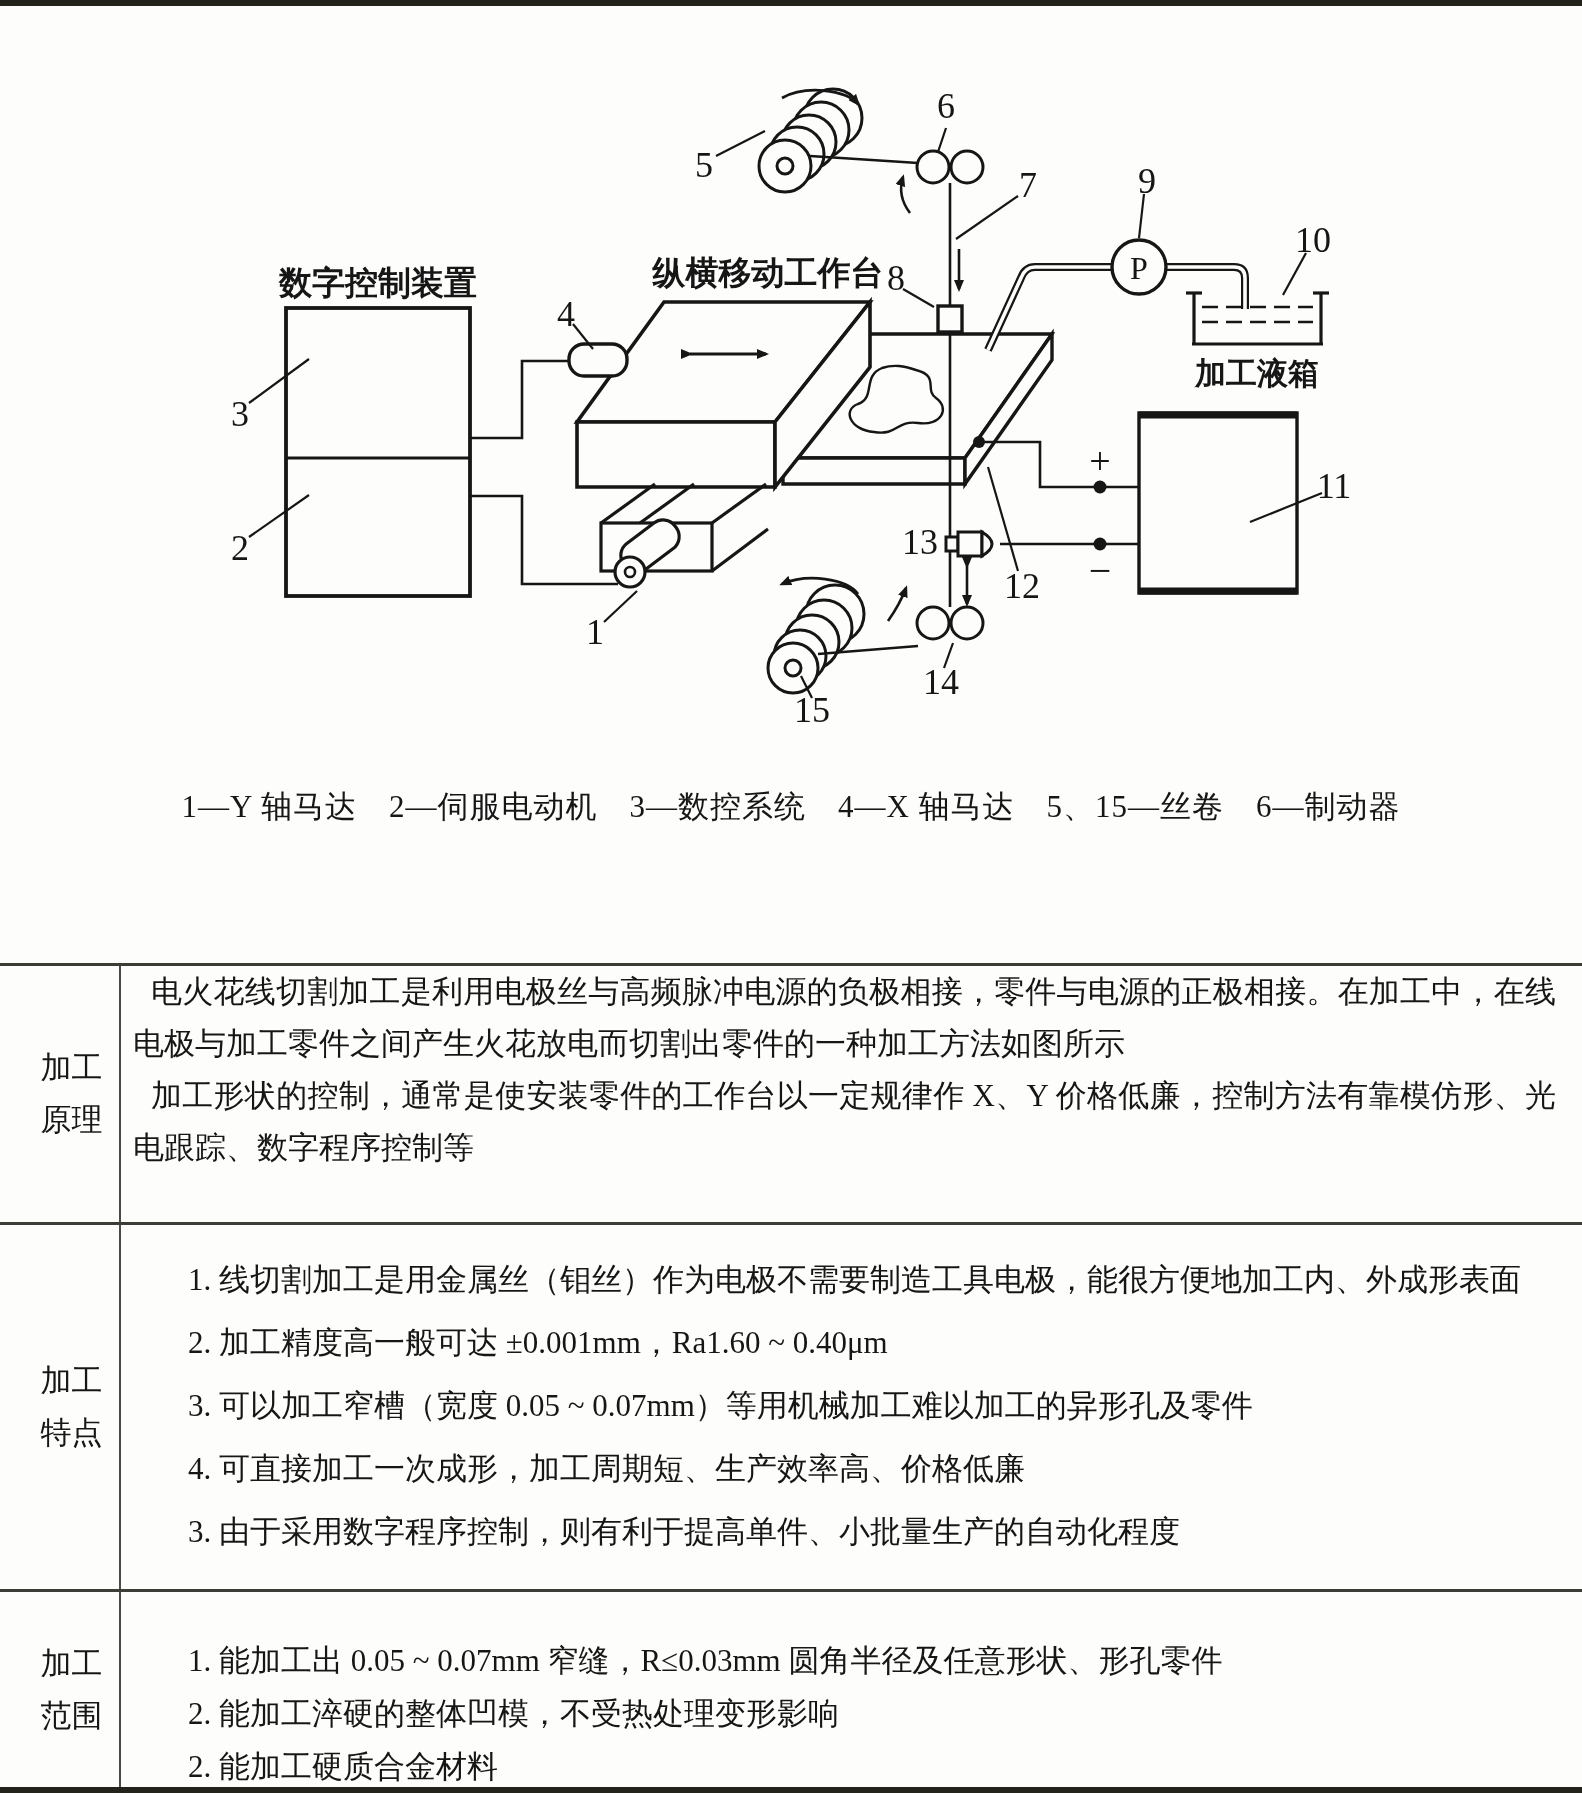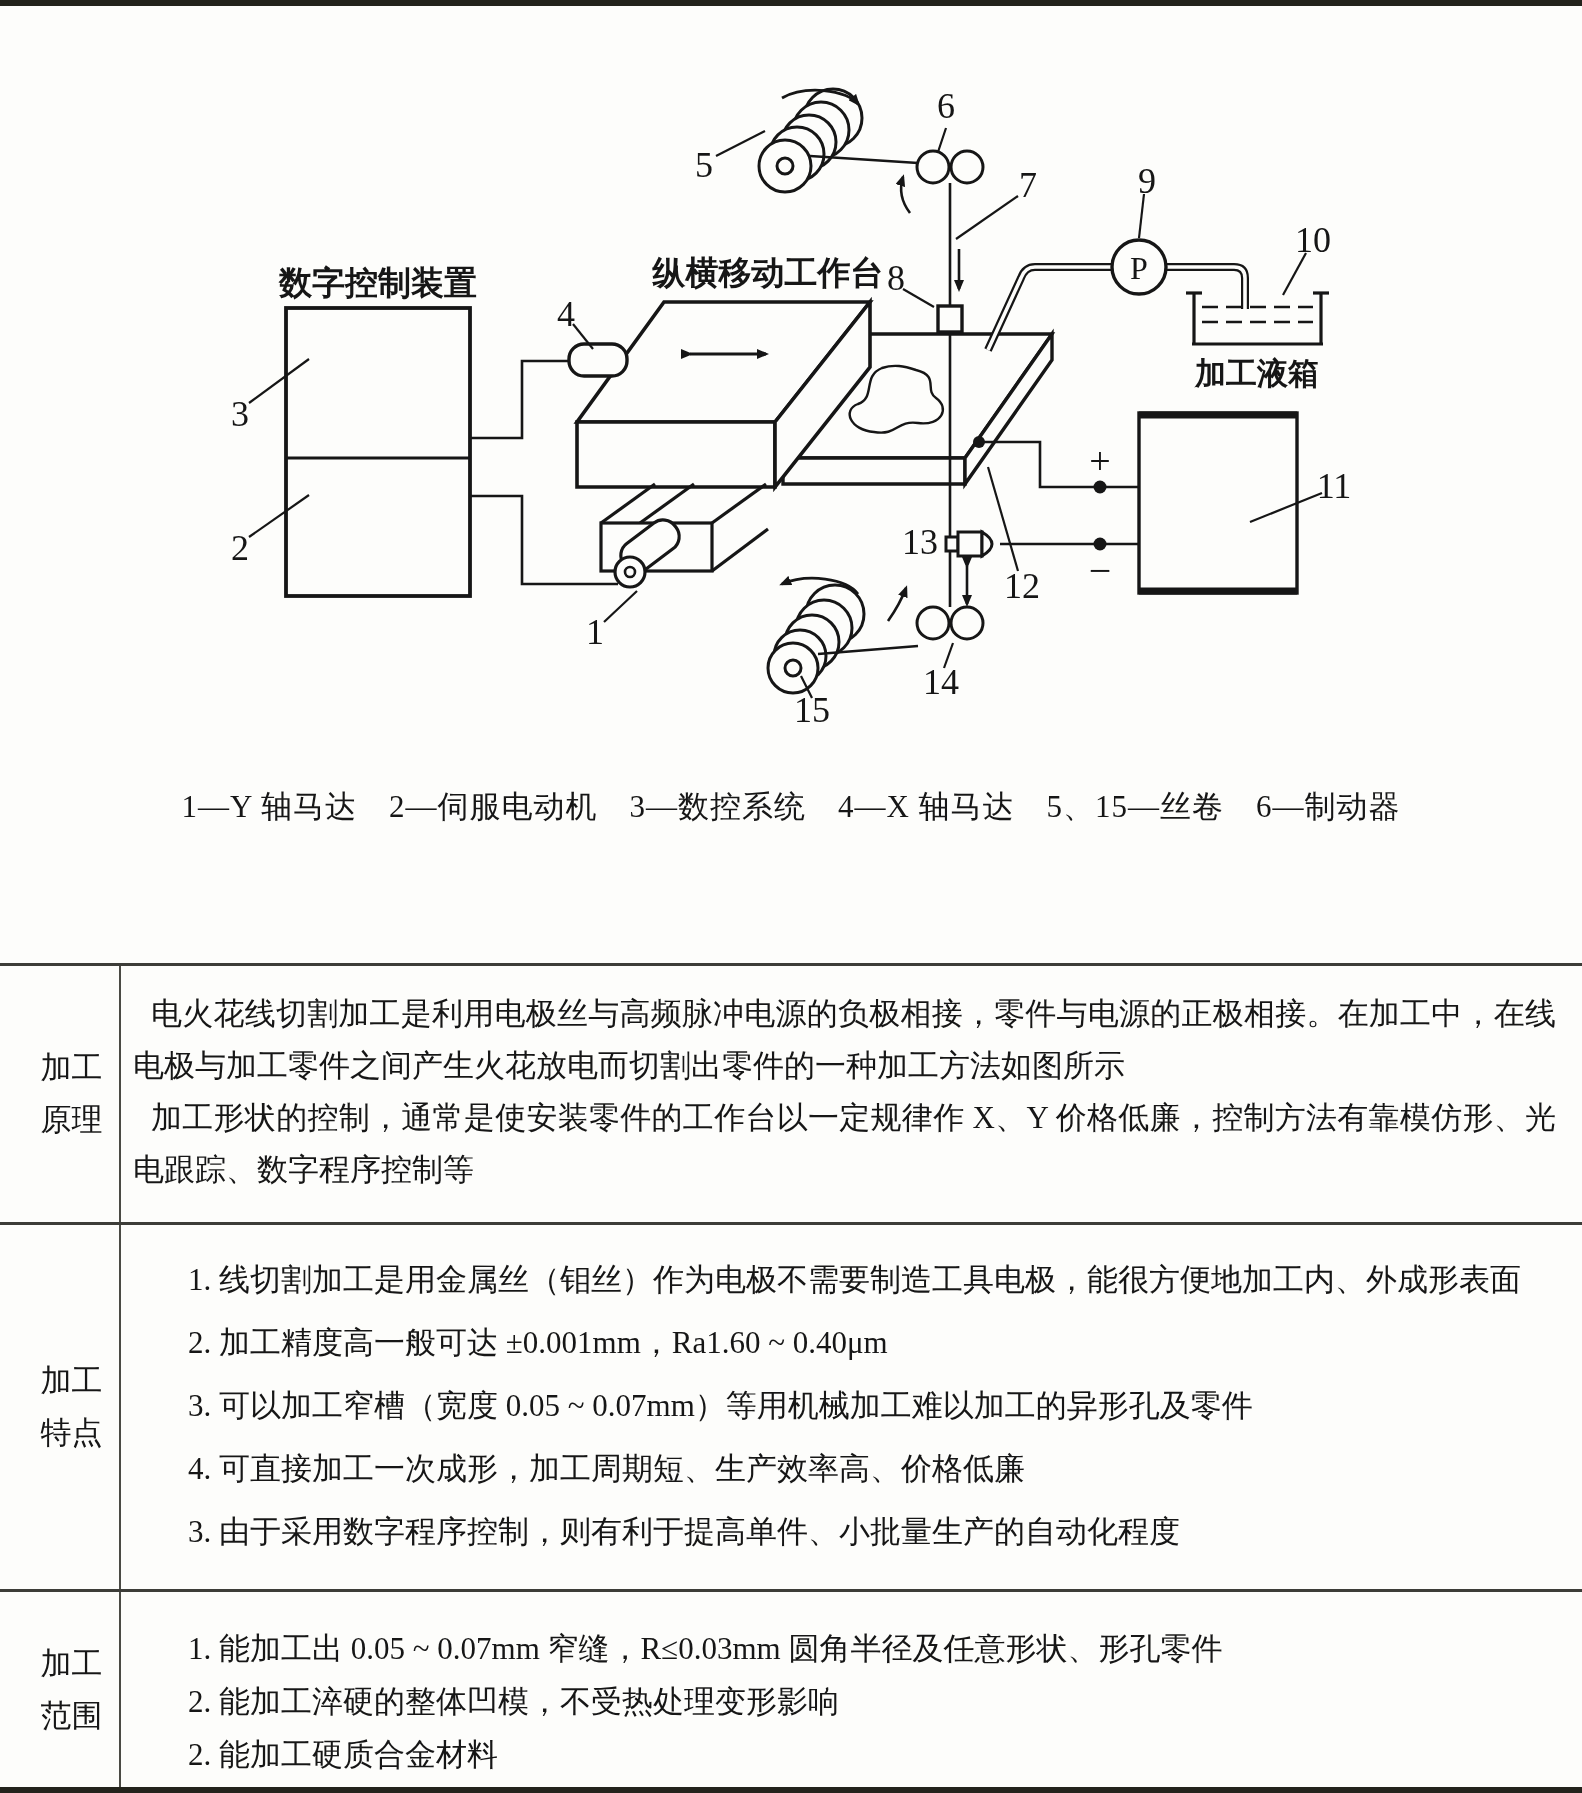--- a/index.html
+++ b/index.html
@@ -34,23 +34,23 @@
   .tlabel{
     width:97px;flex:0 0 97px;border-right:2.5px solid #4a4a44;box-sizing:border-box;
     display:flex;flex-direction:column;justify-content:center;align-items:center;
     line-height:52px;
     margin-left:24px;
   }
   .tcontent{flex:1;box-sizing:border-box;padding:0 26px 0 12px;line-height:52px;}
   .r1{height:259px;}
   .r2{height:367px;}
   .r3{height:195px;}
-  .r1 .tcontent{padding-top:22px;}
+  .r1 .tcontent{}
   .r2 .tcontent{padding-top:28px;line-height:53px;}
-  .r3 .tcontent{padding-top:30px;line-height:53px;}
+  .r3 .tcontent{padding-top:42px;line-height:53px;}
   .para{text-indent:18px;text-align:justify;}
   .item{text-indent:55px;text-align:justify;}
   .r2 .item + .item{margin-top:10px;}
 </style>
 </head>
 <body>
 
 <div class="page-bar bar-top"></div>
 
 <div class="diagram-wrap">

